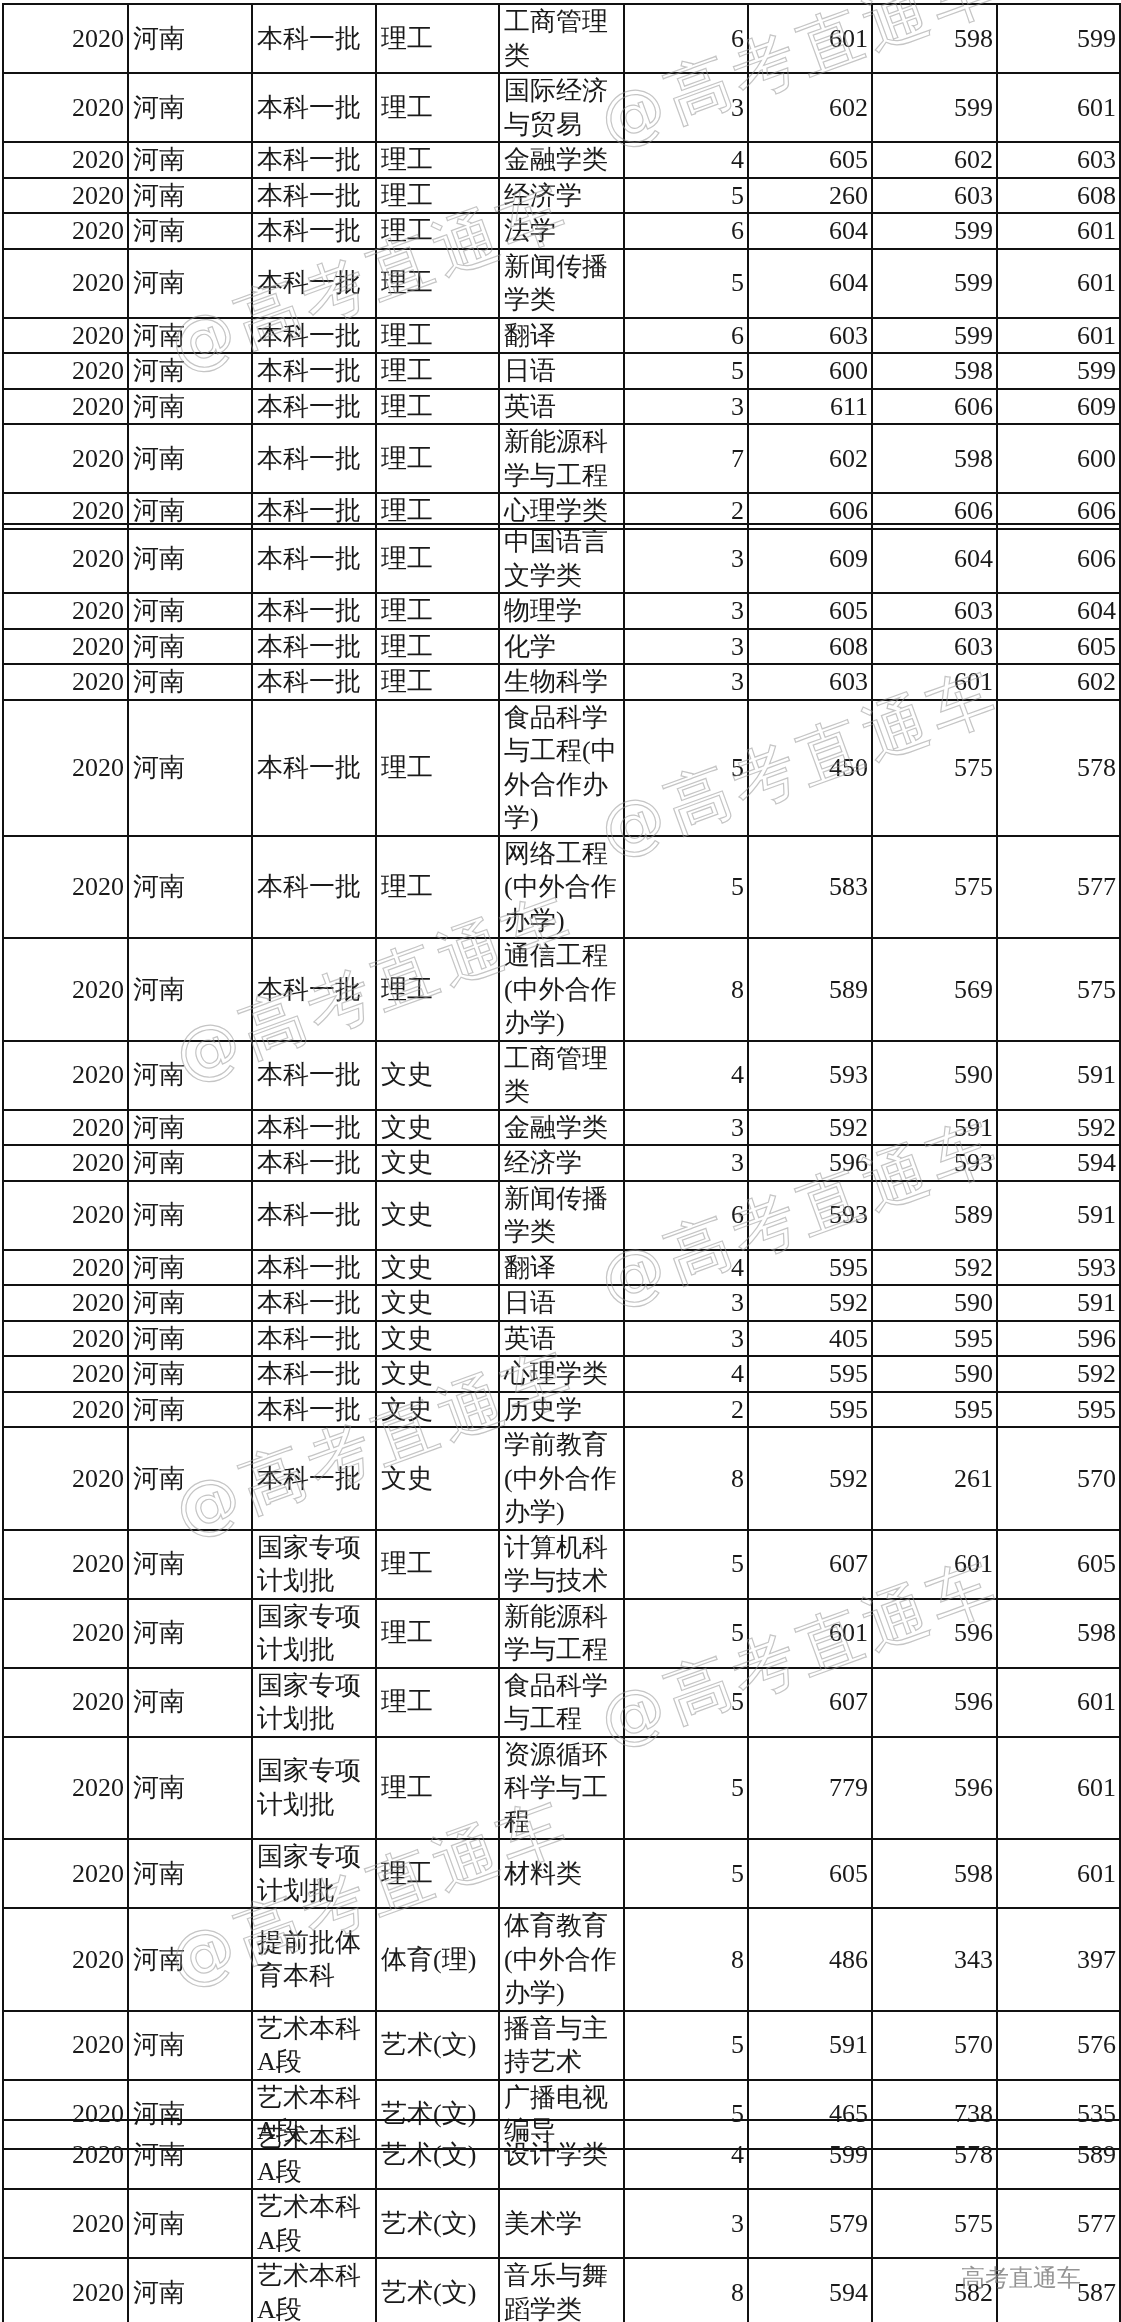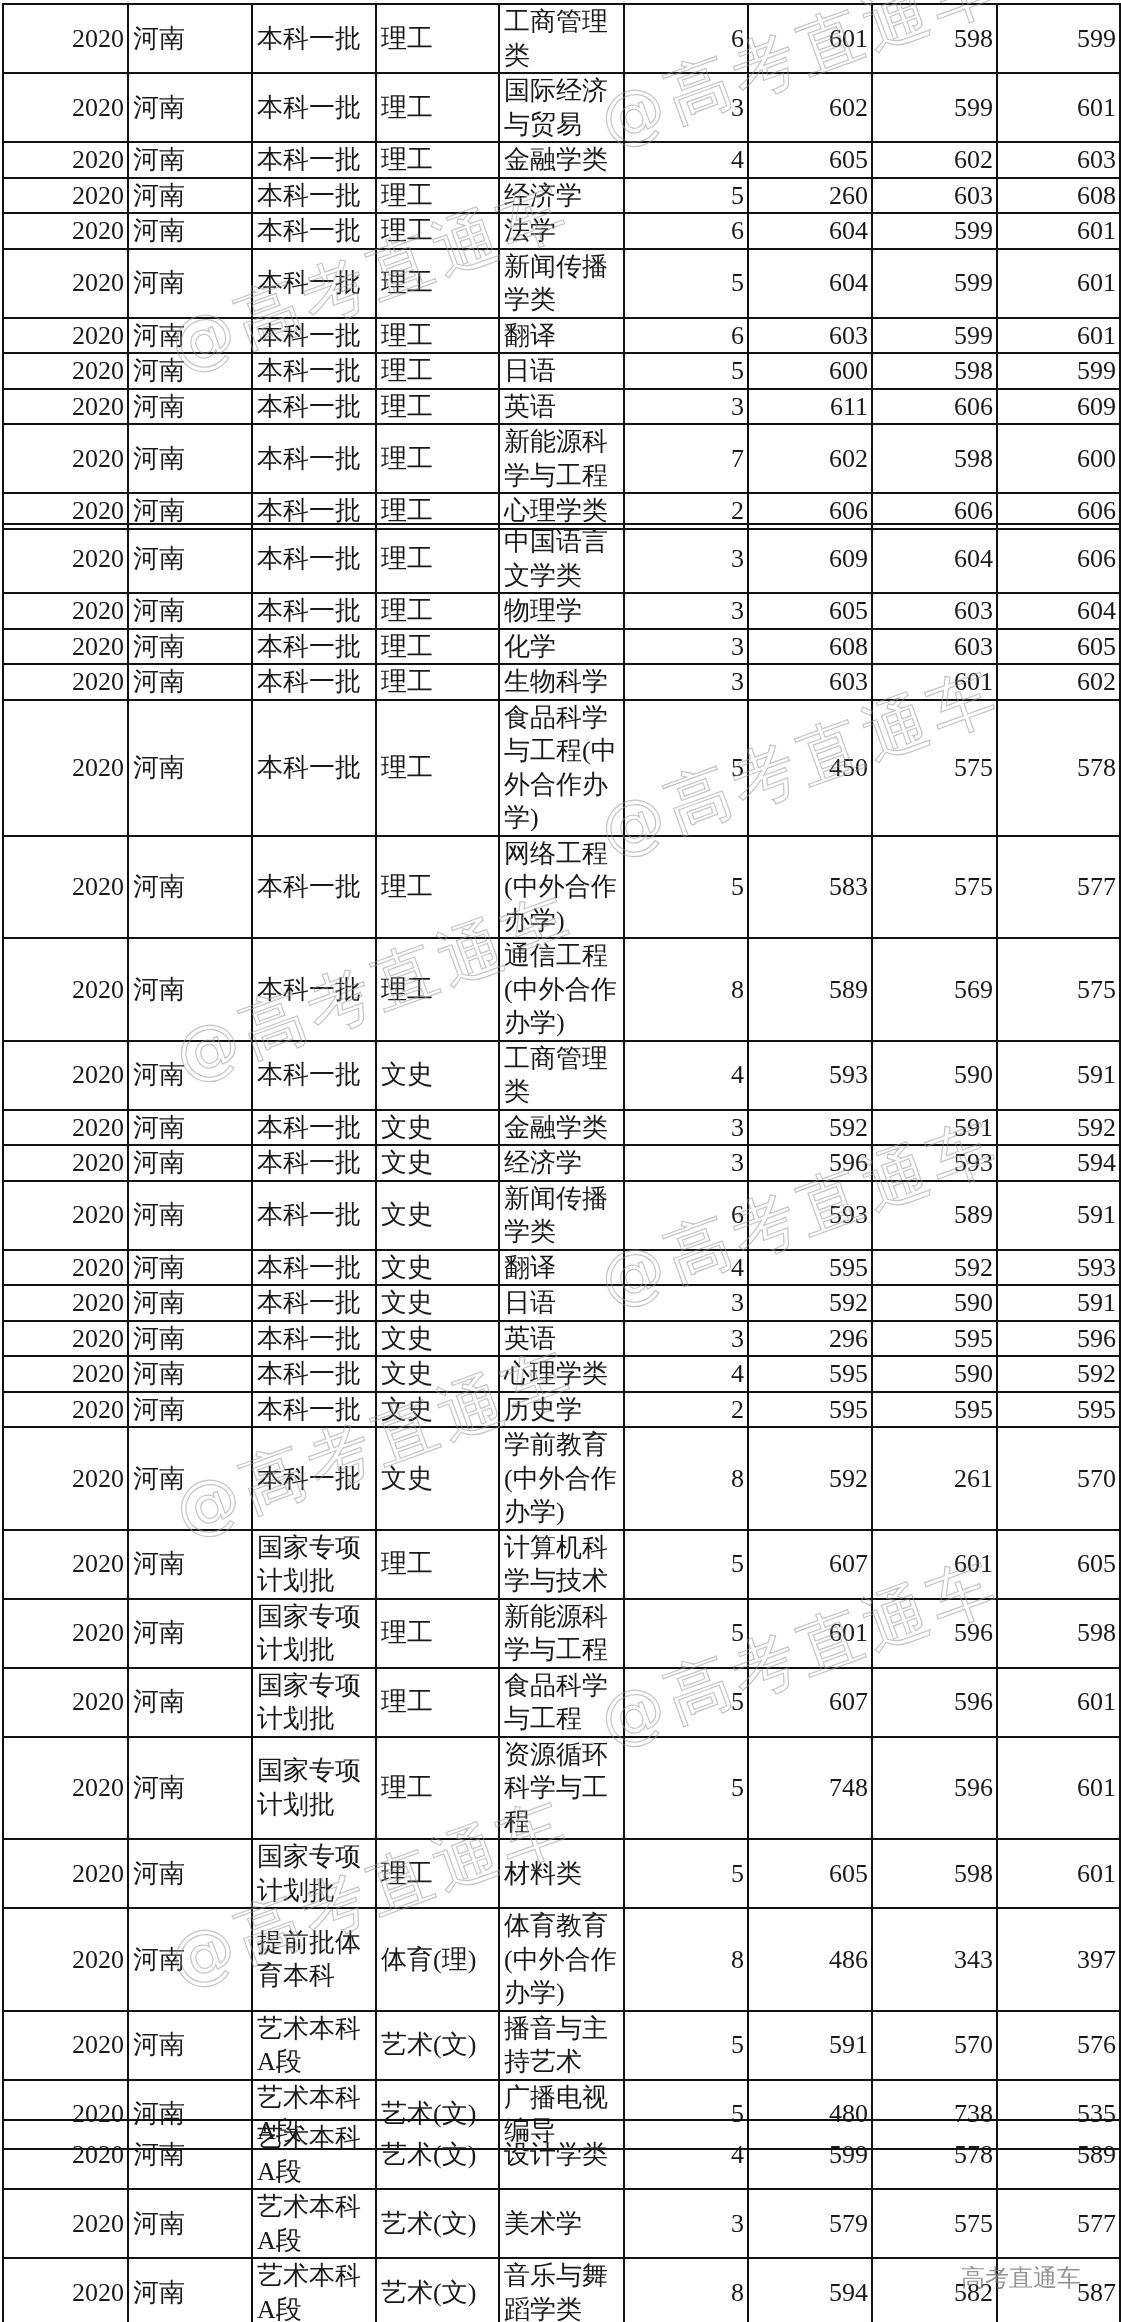--- a/index.html
+++ b/index.html
@@ -317,21 +317,21 @@
           <td class="num c7">590</td>
           <td class="num c8">591</td>
         </tr>
         <tr style="height: 34px;">
           <td class="num c0">2020</td>
           <td class="txt c1">河南</td>
           <td class="txt c2">本科一批</td>
           <td class="txt c3">文史</td>
           <td class="txt c4">英语</td>
           <td class="num c5">3</td>
-          <td class="num c6">296</td>
+          <td class="num c6">405</td>
           <td class="num c7">595</td>
           <td class="num c8">596</td>
         </tr>
         <tr style="height: 34px;">
           <td class="num c0">2020</td>
           <td class="txt c1">河南</td>
           <td class="txt c2">本科一批</td>
           <td class="txt c3">文史</td>
           <td class="txt c4">心理学类</td>
           <td class="num c5">4</td>
@@ -394,21 +394,21 @@
           <td class="num c7">596</td>
           <td class="num c8">601</td>
         </tr>
         <tr style="height: 101px;">
           <td class="num c0">2020</td>
           <td class="txt c1">河南</td>
           <td class="txt c2">国家专项计划批</td>
           <td class="txt c3">理工</td>
           <td class="txt c4">资源循环科学与工程</td>
           <td class="num c5">5</td>
-          <td class="num c6">748</td>
+          <td class="num c6">779</td>
           <td class="num c7">596</td>
           <td class="num c8">601</td>
         </tr>
         <tr style="height: 67px;">
           <td class="num c0">2020</td>
           <td class="txt c1">河南</td>
           <td class="txt c2">国家专项计划批</td>
           <td class="txt c3">理工</td>
           <td class="txt c4">材料类</td>
           <td class="num c5">5</td>
@@ -438,21 +438,21 @@
           <td class="num c7">570</td>
           <td class="num c8">576</td>
         </tr>
         <tr style="height: 68px;">
           <td class="num c0">2020</td>
           <td class="txt c1">河南</td>
           <td class="txt c2">艺术本科A段</td>
           <td class="txt c3">艺术(文)</td>
           <td class="txt c4">广播电视编导</td>
           <td class="num c5">5</td>
-          <td class="num c6">480</td>
+          <td class="num c6">465</td>
           <td class="num c7">738</td>
           <td class="num c8">535</td>
         </tr>
       </tbody>
     </table>
     <table class="block" style="top: 2119px;">
       <colgroup>
         <col style="width: 125px;">
         <col style="width: 124px;">
         <col style="width: 124px;">

